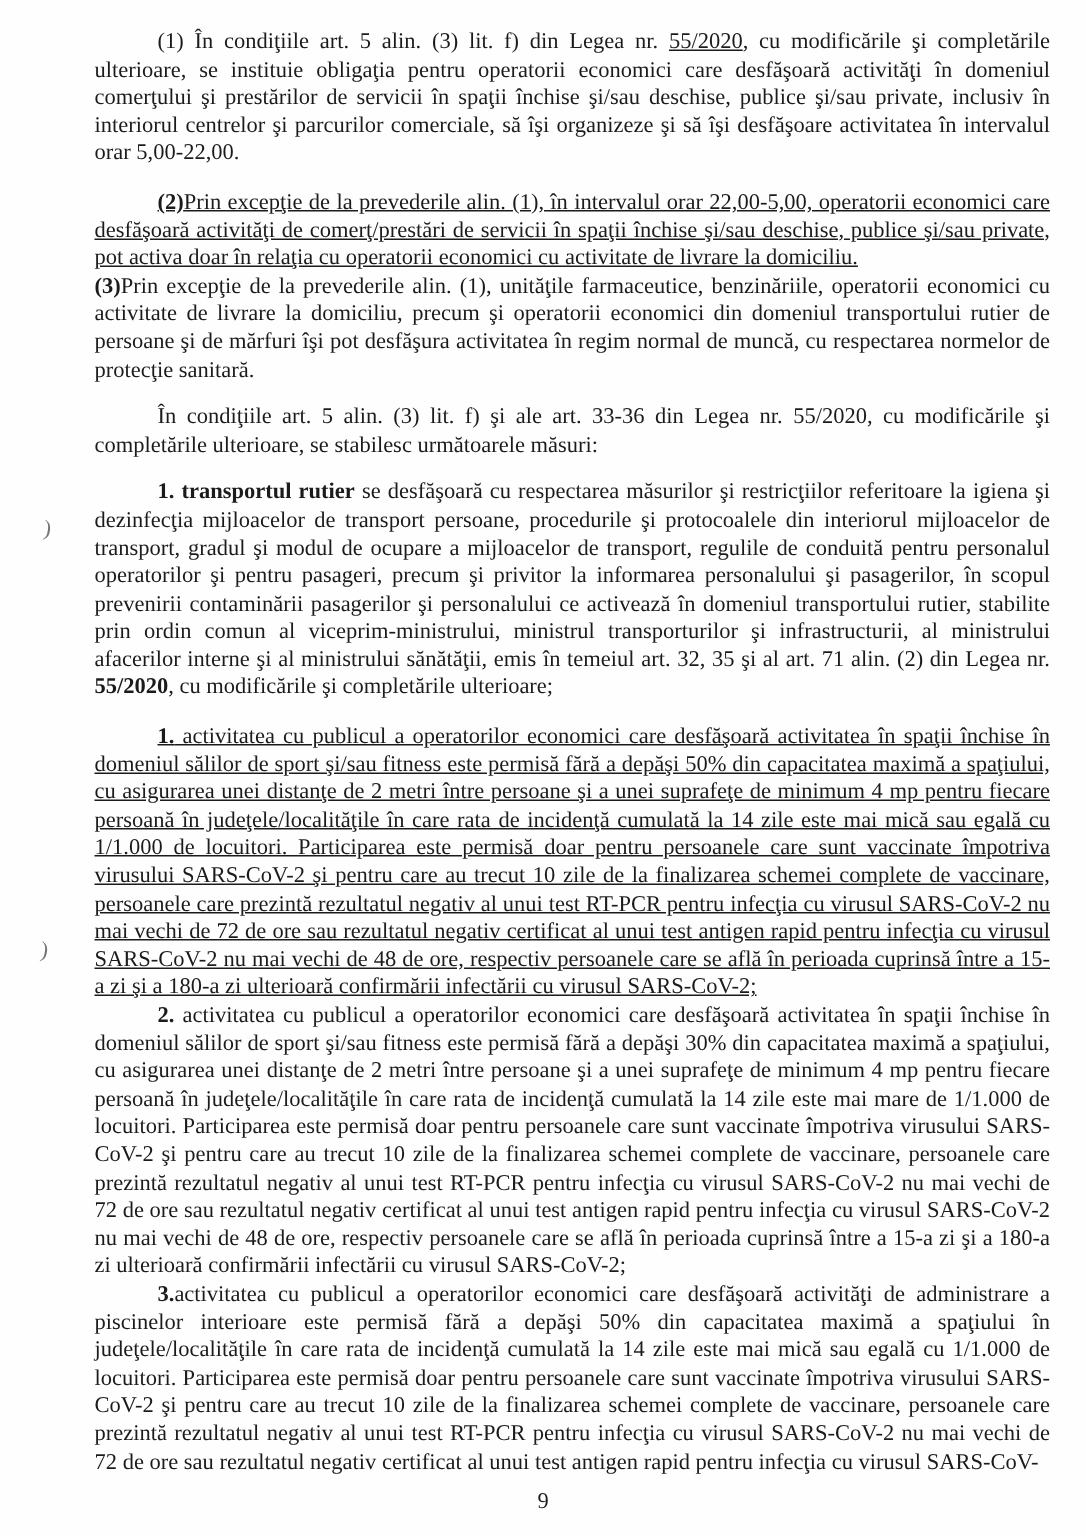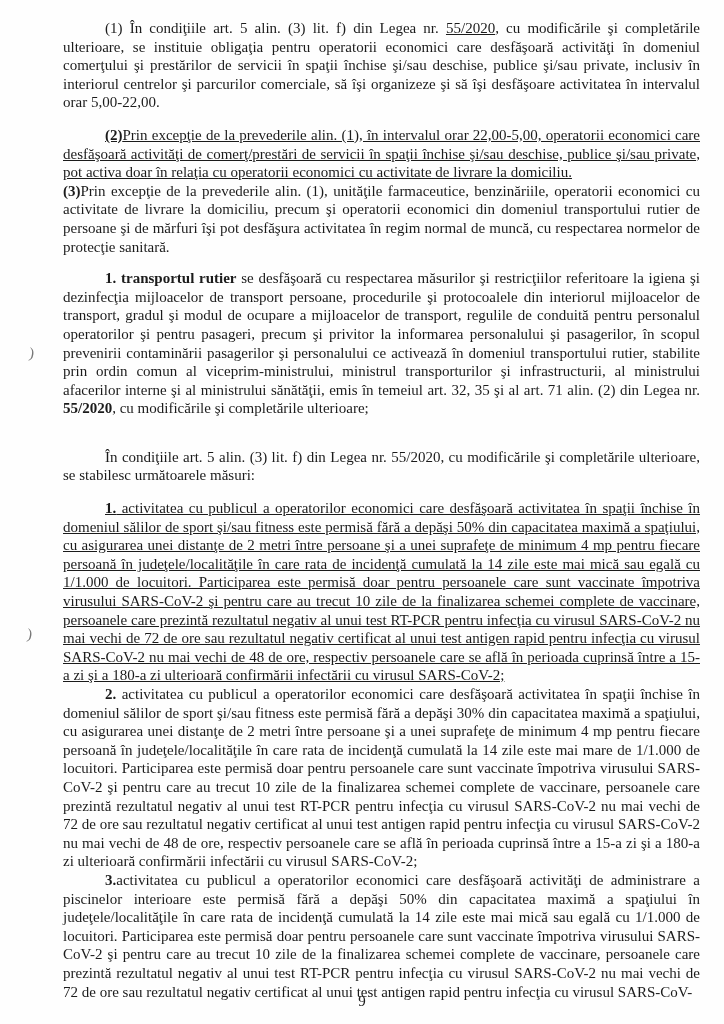--- a/index.html
+++ b/index.html
@@ -64,24 +64,24 @@
   <div class="margin-mark mark-2">)</div>
 
   <div class="content">
 
     <p class="indent bold"><span>(1) În condiţiile art. 5 alin. (3) lit. f) din Legea nr. </span><span class="u">55/2020</span><span>, cu modificările şi completările ulterioare, se instituie obligaţia pentru operatorii economici care desfăşoară activităţi în domeniul comerţului şi prestărilor de servicii în spaţii închise şi/sau deschise, publice şi/sau private, inclusiv în interiorul centrelor şi parcurilor comerciale, să îşi organizeze şi să îşi desfăşoare activitatea în intervalul orar 5,00-22,00.</span></p>
 
     <p class="indent gap-md"><b>(2)</b><span>Prin excepţie de la prevederile alin. (1), în intervalul orar 22,00-5,00, operatorii economici care desfăşoară activităţi de comerţ/prestări de servicii în spaţii închise şi/sau deschise, publice şi/sau private, pot activa doar în relaţia cu operatorii economici cu activitate de livrare la domiciliu.</span></p>
 
     <p><b>(3)</b><span>Prin excepţie de la prevederile alin. (1), unităţile farmaceutice, benzinăriile, operatorii economici cu activitate de livrare la domiciliu, precum şi operatorii economici din domeniul transportului rutier de persoane şi de mărfuri îşi pot desfăşura activitatea în regim normal de muncă, cu respectarea normelor de protecţie sanitară.</span></p>
 
+    <p class="indent bold gap-sm">În condiţiile art. 5 alin. (3) lit. f) şi ale art. 33-36 din Legea nr. 55/2020, cu modificările şi completările ulterioare, se stabilesc următoarele măsuri:</p>
 
     <p class="indent gap-sm"><b>1.  transportul rutier</b><span> se desfăşoară cu respectarea măsurilor şi restricţiilor referitoare la igiena şi dezinfecţia mijloacelor de transport persoane, procedurile şi protocoalele din interiorul mijloacelor de transport, gradul şi modul de ocupare a mijloacelor de transport, regulile de conduită pentru personalul operatorilor şi pentru pasageri, precum şi privitor la informarea personalului şi pasagerilor, în scopul prevenirii contaminării pasagerilor şi personalului ce activează în domeniul transportului rutier, stabilite prin ordin comun al viceprim-ministrului, ministrul transporturilor şi infrastructurii, al ministrului afacerilor interne şi al ministrului sănătăţii, emis în temeiul art. 32, 35 şi al art. 71 alin. (2) din Legea nr. </span><b>55/2020</b><span>, cu modificările şi completările ulterioare;</span></p>
 
-    <p class="indent bold gap-lg">În condiţiile art. 5 alin. (3) lit. f) din Legea nr. 55/2020, cu modificările şi completările ulterioare, se stabilesc următoarele măsuri:</p>
 
     <p class="indent gap-md"><b>1.</b><span> activitatea cu publicul a operatorilor economici care desfăşoară activitatea în spaţii închise în domeniul sălilor de sport şi/sau fitness este permisă fără a depăşi 50% din capacitatea maximă a spaţiului, cu asigurarea unei distanţe de 2 metri între persoane şi a unei suprafeţe de minimum 4 mp pentru fiecare persoană în judeţele/localităţile în care rata de incidenţă cumulată la 14 zile este mai mică sau egală cu 1/1.000 de locuitori. Participarea este permisă doar pentru persoanele care sunt vaccinate împotriva virusului SARS-CoV-2 şi pentru care au trecut 10 zile de la finalizarea schemei complete de vaccinare, persoanele care prezintă rezultatul negativ al unui test RT-PCR pentru infecţia cu virusul SARS-CoV-2 nu mai vechi de 72 de ore sau rezultatul negativ certificat al unui test antigen rapid pentru infecţia cu virusul SARS-CoV-2 nu mai vechi de 48 de ore, respectiv persoanele care se află în perioada cuprinsă între a 15-a zi şi a 180-a zi ulterioară confirmării infectării cu virusul SARS-CoV-2;</span></p>
 
     <p class="indent"><b>2.</b><span> activitatea cu publicul a operatorilor economici care desfăşoară activitatea în spaţii închise în domeniul sălilor de sport şi/sau fitness este permisă fără a depăşi 30% din capacitatea maximă a spaţiului, cu asigurarea unei distanţe de 2 metri între persoane şi a unei suprafeţe de minimum 4 mp pentru fiecare persoană în judeţele/localităţile în care rata de incidenţă cumulată la 14 zile este mai mare de 1/1.000 de locuitori. Participarea este permisă doar pentru persoanele care sunt vaccinate împotriva virusului SARS-CoV-2 şi pentru care au trecut 10 zile de la finalizarea schemei complete de vaccinare, persoanele care prezintă rezultatul negativ al unui test RT-PCR pentru infecţia cu virusul SARS-CoV-2 nu mai vechi de 72 de ore sau rezultatul negativ certificat al unui test antigen rapid pentru infecţia cu virusul SARS-CoV-2 nu mai vechi de 48 de ore, respectiv persoanele care se află în perioada cuprinsă între a 15-a zi şi a 180-a zi ulterioară confirmării infectării cu virusul SARS-CoV-2;</span></p>
 
     <p class="indent"><b>3.</b><span>activitatea cu publicul a operatorilor economici care desfăşoară activităţi de administrare a piscinelor interioare este permisă fără a depăşi 50% din capacitatea maximă a spaţiului în judeţele/localităţile în care rata de incidenţă cumulată la 14 zile este mai mică sau egală cu 1/1.000 de locuitori. Participarea este permisă doar pentru persoanele care sunt vaccinate împotriva virusului SARS-CoV-2 şi pentru care au trecut 10 zile de la finalizarea schemei complete de vaccinare, persoanele care prezintă rezultatul negativ al unui test RT-PCR pentru infecţia cu virusul SARS-CoV-2 nu mai vechi de 72 de ore sau rezultatul negativ certificat al unui test antigen rapid pentru infecţia cu virusul SARS-CoV-</span></p>
 
   </div>
 
   <div class="page-number">9</div>

